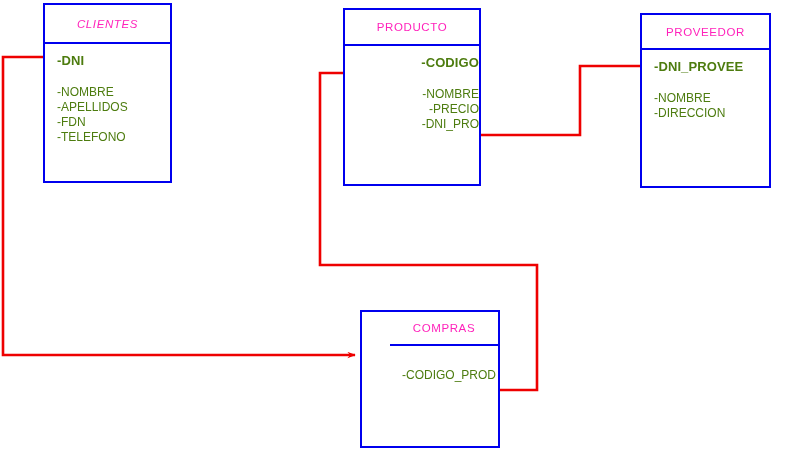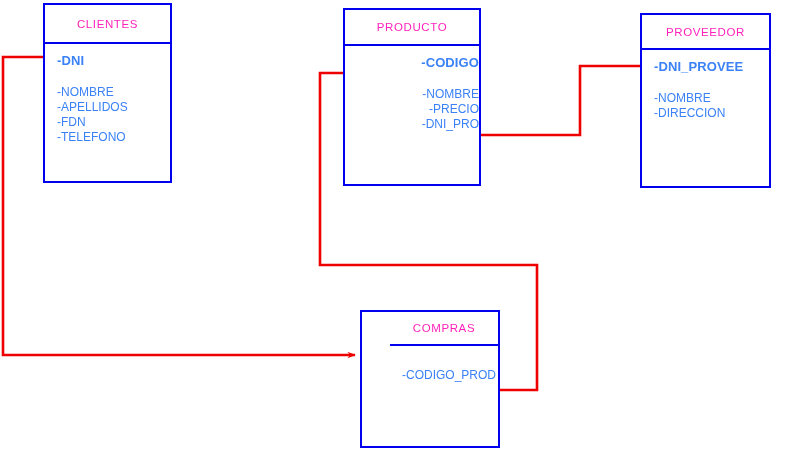--- a/index.html
+++ b/index.html
@@ -14,21 +14,21 @@
   .ent-title{
     display:flex;align-items:center;justify-content:center;
     box-sizing:border-box;
     border-bottom:2px solid #0000ee;
     color:#ff22bb;
     font-size:11.5px;
     letter-spacing:.6px;
     white-space:nowrap;
   }
   .ent-body{box-sizing:border-box;padding:7px 0 0 12px;}
-  .attr{color:#3b82f6;font-size:12px;line-height:15px;white-space:nowrap;}
+  .attr{color:#4d7c0f;font-size:12px;line-height:15px;white-space:nowrap;}
   .attr.pk{font-weight:bold;font-size:13px;line-height:19px;letter-spacing:.1px;}
   .attr.gap{margin-top:15px;}
   svg#wires{position:absolute;left:0;top:0;width:807px;height:455px;overflow:visible;}
 </style>
 </head>
 <body>
 
 <div id="canvas">
 
   <svg id="wires" viewBox="0 0 807 455" preserveAspectRatio="none">
@@ -39,21 +39,21 @@
     </defs>
 
     <polyline id="rel-0" fill="none" stroke="#ee0000" stroke-width="2.6" marker-end="url(#arrowRed)" points="113,57 3,57 3,355 355,355"></polyline>
 
     <polyline id="rel-1" fill="none" stroke="#ee0000" stroke-width="2.6" points="343,73 320,73 320,265 537,265 537,390 500,390"></polyline>
 
     <polyline id="rel-2" fill="none" stroke="#ee0000" stroke-width="2.6" marker-end="url(#arrowRed)" points="481,135 580,135 580,66 668,66"></polyline>
   </svg>
 
   <div class="entity" id="ent-clientes" style="left: 43px; top: 3px; width: 129px; height: 180px;">
-    <div class="ent-title" style="height: 39px;">CLIENTES</div>
+    <div class="ent-title" style="height: 39px; font-style: italic;">CLIENTES</div>
     <div class="ent-body">
       <div class="attr pk">-DNI</div>
       <div class="attr gap">-NOMBRE</div>
       <div class="attr">-APELLIDOS</div>
       <div class="attr">-FDN</div>
       <div class="attr">-TELEFONO</div>
     </div>
   </div>
 
   <div class="entity" id="ent-producto" style="left: 343px; top: 8px; width: 138px; height: 178px; text-align: right;">

